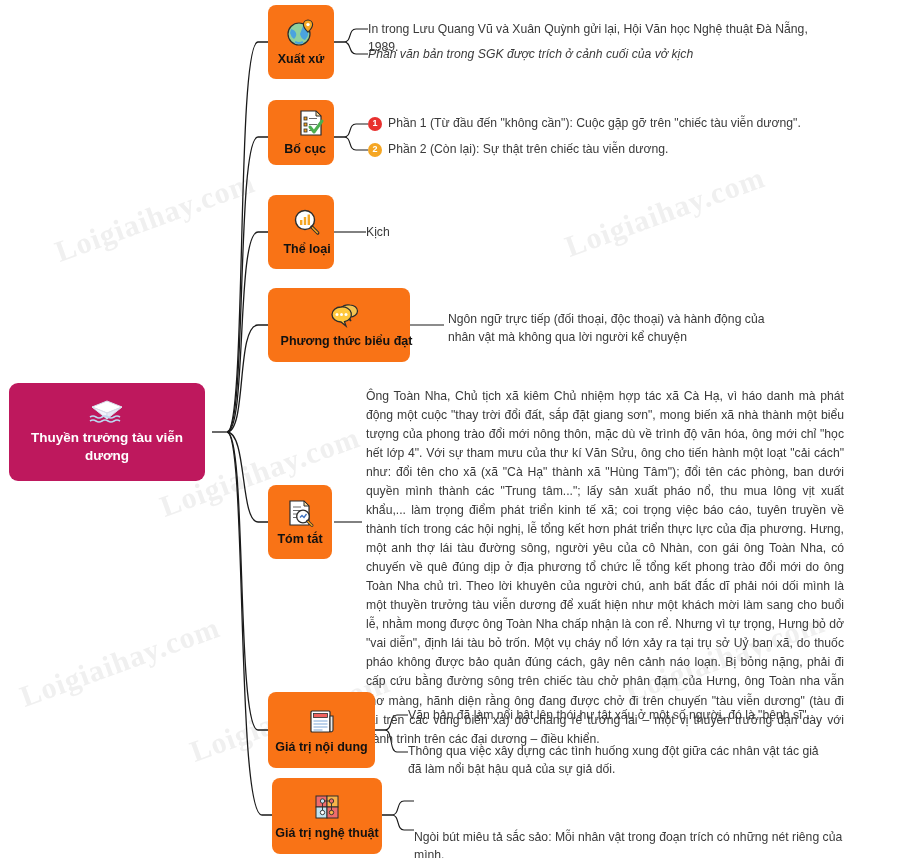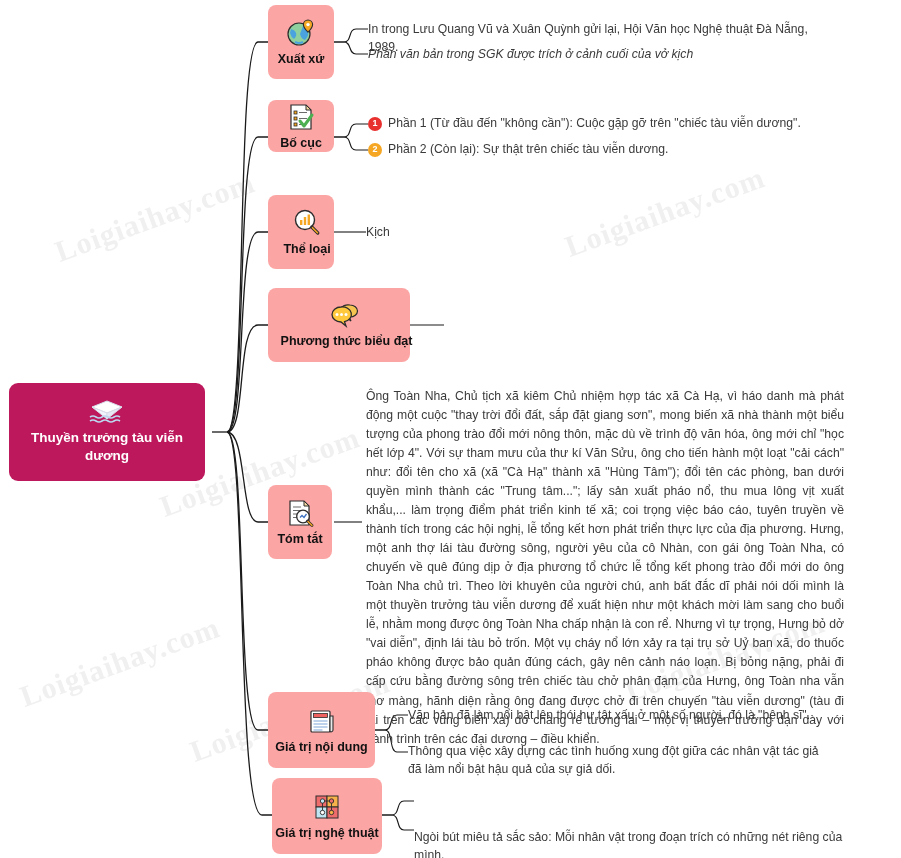--- a/index.html
+++ b/index.html
@@ -63,21 +63,21 @@
   }
   .root-label {
     font-size: 13.5px;
     font-weight: bold;
     text-align: center;
     line-height: 1.35;
   }
   
   .node {
     position: absolute;
-    background: #fca5a5;
+    background: #f97316;
     border-radius: 8px;
     display: flex;
     flex-direction: column;
     align-items: center;
     justify-content: center;
     z-index: 3;
     box-sizing: border-box;
     padding: 6px 8px 7px 8px;
   }
   .node-icon {
@@ -195,21 +195,21 @@
         <path d="M9 24 q4 2 8 0" stroke="#4aa3df" stroke-width="2" fill="none"></path>
         <path d="M22 2 a4.6 4.6 0 0 1 4.6 4.6 c0 3.3 -4.6 7.6 -4.6 7.6 s-4.6 -4.3 -4.6 -7.6 A4.6 4.6 0 0 1 22 2z" fill="#f5a623" stroke="#2c2c2c" stroke-width="1.1"></path>
         <circle cx="22" cy="6.6" r="1.7" fill="#ffffff"></circle>
       </svg>
     </span>
     <span class="node-label">Xuất xứ</span>
   </div>
   <div class="leaf" style="left:368px; top:21px; width:470px;">In trong Lưu Quang Vũ và Xuân Quỳnh gửi lại, Hội Văn học Nghệ thuật Đà Nẵng, 1989.</div>
   <div class="leaf" style="left:368px; top:46px; width:470px;font-style:italic;">Phần văn bản trong SGK được trích ở cảnh cuối của vở kịch</div>
 
-  <div class="node" style="left:268px; top:100px; width:66px; height:52px;">
+  <div class="node" style="left:268px; top:100px; width:66px; height:65px;align-items:flex-end;">
     <span class="node-icon">
       <svg width="30" height="30" viewBox="0 0 30 30">
         <path d="M5 3 h15 l5 5 v19 h-20z" fill="#ffffff" stroke="#2c2c2c" stroke-width="1.2"></path>
         <path d="M20 3 l5 5 h-5z" fill="#f3d9a0" stroke="#2c2c2c" stroke-width="1"></path>
         <rect x="8" y="9" width="3" height="3" fill="#f5a623" stroke="#2c2c2c" stroke-width="0.8"></rect>
         <rect x="8" y="15" width="3" height="3" fill="#f5a623" stroke="#2c2c2c" stroke-width="0.8"></rect>
         <rect x="8" y="21" width="3" height="3" fill="#f5a623" stroke="#2c2c2c" stroke-width="0.8"></rect>
         <path d="M13 10.5 h8 M13 16.5 h8 M13 22.5 h5" stroke="#6b6b6b" stroke-width="1.1"></path>
         <path d="M14 19 l4 5 l8 -11" stroke="#4caf50" stroke-width="3" fill="none" stroke-linecap="round" stroke-linejoin="round"></path>
       </svg>
@@ -245,20 +245,21 @@
       <svg width="34" height="28" viewBox="0 0 34 28">
         <path d="M20 3 a7.5 6 0 0 1 0 12 l-1 0 l2 4 l-5 -4 a7.5 6 0 0 1 4 -12z" fill="#f5c451" stroke="#2c2c2c" stroke-width="1.2"></path>
         <path d="M11 5 a9 7.5 0 1 0 0 15 l5 4 l-1.5 -4.3 A9 7.5 0 0 0 11 5z" fill="#ffc83d" stroke="#2c2c2c" stroke-width="1.3"></path>
         <circle cx="7" cy="12.5" r="1.5" fill="#ffffff"></circle>
         <circle cx="11.5" cy="12.5" r="1.5" fill="#ffffff"></circle>
         <circle cx="16" cy="12.5" r="1.5" fill="#ffffff"></circle>
       </svg>
     </span>
     <span class="node-label">Phương thức biểu đạt</span>
   </div>
+  <div class="leaf" style="left:448px; top:311px; width:345px;">Ngôn ngữ trực tiếp (đối thoại, độc thoại) và hành động của nhân vật mà không qua lời người kể chuyện</div>
 
   <div class="node" style="left:268px; top:485px; width:64px; height:74px;">
     <span class="node-icon">
       <svg width="30" height="30" viewBox="0 0 30 30">
         <path d="M5 3 h14 l5 5 v19 h-19z" fill="#ffffff" stroke="#2c2c2c" stroke-width="1.2"></path>
         <path d="M19 3 l5 5 h-5z" fill="#f3d9a0" stroke="#2c2c2c" stroke-width="1"></path>
         <path d="M8 9 h8 M8 12.5 h8 M8 16 h5 M8 19.5 h4" stroke="#6b6b6b" stroke-width="1.1"></path>
         <circle cx="18" cy="18.5" r="6.3" fill="#ffffff" stroke="#2c2c2c" stroke-width="1.3"></circle>
         <path d="M15 19.5 l2 -2 l2 2 l2.5 -3.5" stroke="#3b6fbf" stroke-width="1.3" fill="none"></path>
         <path d="M22.5 23 l4.5 4.5" stroke="#2c2c2c" stroke-width="2.8" stroke-linecap="round"></path>

